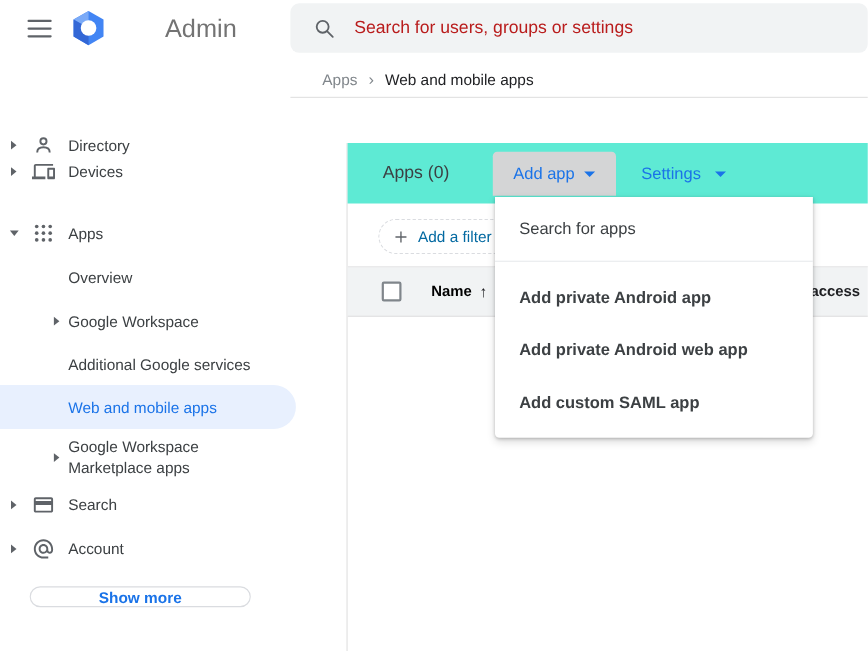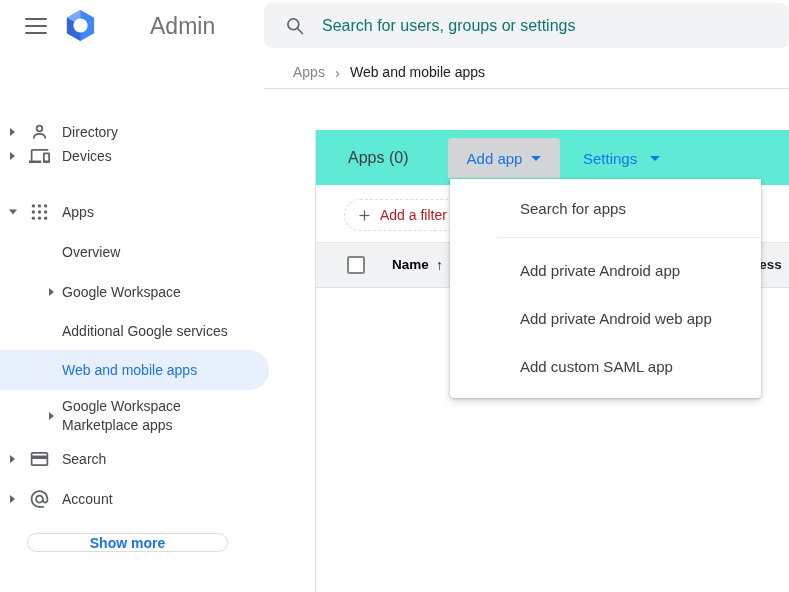--- a/index.html
+++ b/index.html
@@ -8,21 +8,21 @@
 
   
   .hamburger{position:absolute;left:25px;top:18px;width:22px;height:16px;display:flex;
              flex-direction:column;justify-content:space-between;cursor:pointer;background:none;border:none;padding:0;}
   .hamburger i{display:block;height:2px;background:#5f6368;border-radius:1px;}
   .logo{position:absolute;left:63px;top:8px;width:35px;height:35px;}
   .brand{position:absolute;left:105px;top:0;line-height:52px;font-size:23px;color:#737373;margin-left:45px;}
   .searchbar{position:absolute;left:264px;top:3px;width:525px;height:45px;background:#f1f3f4;
              border-radius:8px;display:flex;align-items:center;cursor:text;}
   .searchbar .sicon{margin-left:21px;display:flex;}
-  .searchbar .ph{margin-left:17px;font-size:16px;color:#0f766e;}
+  .searchbar .ph{margin-left:17px;font-size:16px;color:#b91c1c;}
 
   
   .breadcrumb{position:absolute;left:293px;top:61px;height:22px;display:flex;align-items:center;
               gap:10px;font-size:14px;}
   .breadcrumb .parent{color:#80868b;cursor:pointer;}
   .breadcrumb .sep{color:#80868b;font-size:15px;}
   .breadcrumb .current{color:#202124;font-weight:500;}
   .hdivider{position:absolute;left:264px;top:88px;width:525px;height:1px;background:#e0e0e0;}
 
   
@@ -49,37 +49,37 @@
   .addapp{position:absolute;left:132px;top:8px;width:112px;height:40px;background:#d4d5d6;border:none;
           border-radius:4px 4px 0 0;display:flex;align-items:center;justify-content:center;gap:9px;
           font-family:inherit;font-size:15px;font-weight:500;color:#1a73e8;cursor:pointer;}
   .settingsbtn{position:absolute;left:267px;top:8px;height:40px;background:none;border:none;display:flex;
           align-items:center;gap:13px;font-family:inherit;font-size:15px;font-weight:500;color:#1a73e8;cursor:pointer;padding:0;}
   .caret{width:0;height:0;border-left:5px solid transparent;border-right:5px solid transparent;
          border-top:5px solid #1a73e8;}
 
   .chip{position:absolute;left:344px;top:199px;width:141px;height:32px;box-sizing:border-box;background:#fff;
         border:1px dashed #dadce0;border-radius:17px;display:flex;align-items:center;gap:8px;padding-left:12px;
-        font-size:14px;color:#b91c1c;cursor:pointer;z-index:1;}
+        font-size:14px;color:#0369a1;cursor:pointer;z-index:1;}
 
   .thead{position:absolute;left:316px;top:242px;width:473px;height:46px;box-sizing:border-box;
          background:#f1f3f4;border-top:1px solid #e8e8e8;border-bottom:1px solid #e0e0e0;}
   .checkbox{position:absolute;left:31px;top:13px;width:18px;height:18px;box-sizing:border-box;
             border:2px solid #80868b;border-radius:2px;background:#fff;cursor:pointer;}
   .col-name{position:absolute;left:76px;top:0;line-height:44px;font-size:13.5px;font-weight:700;color:#000000;cursor:pointer;}
   .sortarrow{position:absolute;left:120px;top:0;line-height:44px;font-size:14px;color:#202124;cursor:pointer;}
   .col-access{position:absolute;left:387px;top:0;line-height:44px;font-size:13.5px;font-weight:700;color:#202124;}
 
   
-  .menu{position:absolute;left:450px;top:179px;width:263px;background:#fff;border-radius:0 0 4px 4px;
-        box-shadow:0 1px 3px rgba(0,0,0,.22),0 3px 8px rgba(0,0,0,.14);z-index:20;padding-left:48px;}
+  .menu{position:absolute;left:450px;top:179px;width:289px;background:#fff;border-radius:0 0 4px 4px;
+        box-shadow:0 1px 3px rgba(0,0,0,.22),0 3px 8px rgba(0,0,0,.14);z-index:20;}
   .menu-item{display:flex;align-items:center;height:48px;padding-left:22px;font-size:15px;color:#3c4043;cursor:pointer;}
   .menu-item.first{height:58px;}
   .menu-divider{height:1px;background:#e8eaed;}
-  .menu-group{padding:8px 0;}
+  .menu-group{padding:8px 0;font-weight:bold;}
 </style>
 </head>
 <body>
 
 <div class="screen">
 
   <button class="hamburger">
       <i></i>
       <i></i>
       <i></i>

